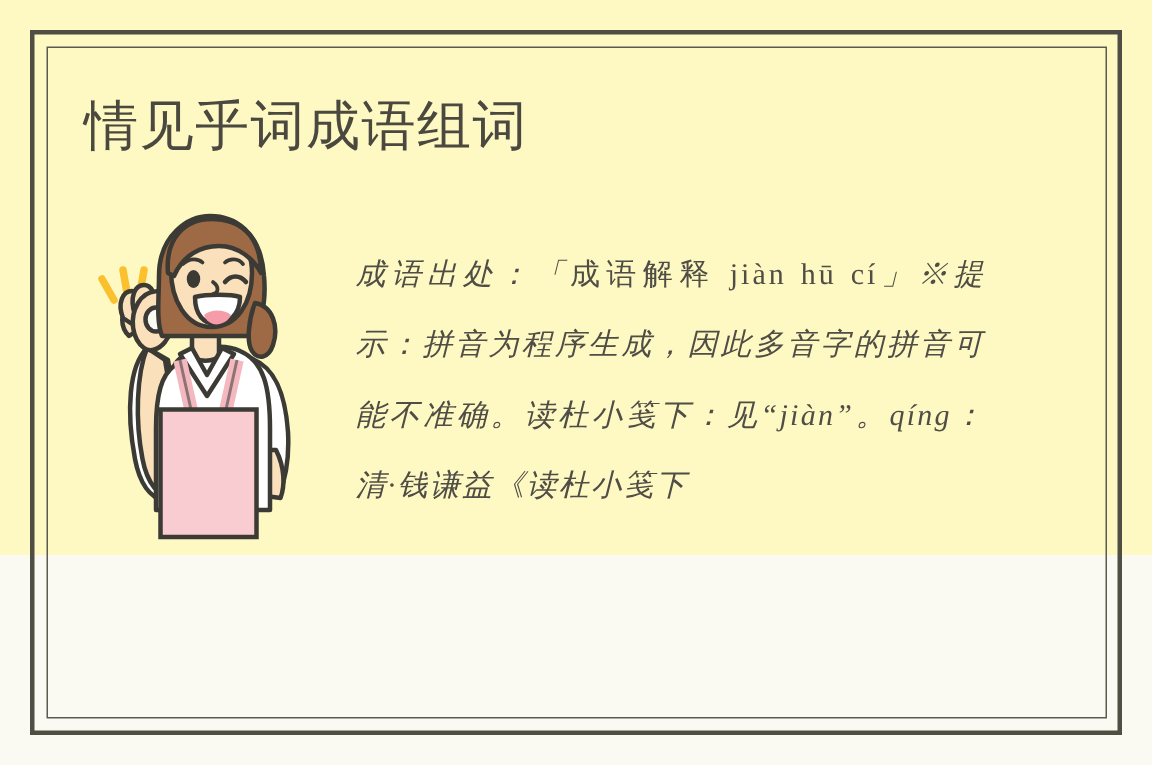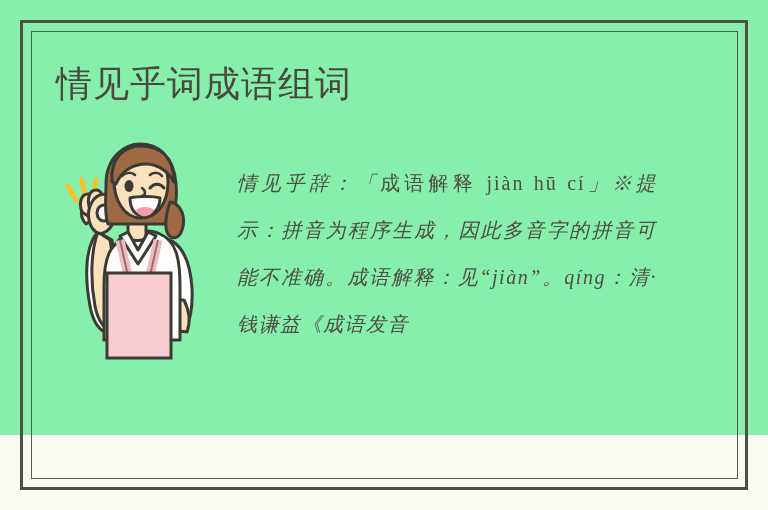--- a/index.html
+++ b/index.html
@@ -9,22 +9,22 @@
   body {
     width: 768px;
     height: 510px;
     background: #fbfaf2;
     font-family: "Liberation Sans", sans-serif;
     overflow: hidden;
   }
   .page {
     position: relative;
     width: 768px;
-    height: 435px;
-    background: #86efac;
+    height: 370px;
+    background: #fef9c3;
     box-sizing: border-box;
   }
   
   .frame-outer {
     position: absolute;
     left: 20px;
     top: 20px;
     width: 728px;
     height: 470px;
     border: 3px solid #4f4e43;
@@ -163,17 +163,17 @@
         <path d="M90 48 C94 43 100 43 104 48" stroke="#3b3a35" stroke-width="3" fill="none" stroke-linecap="round"></path>
 
         <path d="M82 48 C86 51 86 55 82 56" stroke="#3b3a35" stroke-width="2.5" fill="none" stroke-linecap="round"></path>
 
         <path d="M70 58 C78 56 94 56 100 58 C100 70 92 76 84 76 C76 76 70 70 70 58 Z" fill="#ffffff" stroke="#3b3a35" stroke-width="3" stroke-linejoin="round"></path>
         <path d="M76 70 C80 66 90 66 94 70 C92 75 86 77 82 76 C79 75 77 73 76 70 Z" fill="#f59ca8"></path>
       </svg>
     </div>
 
     <div class="body-text">
-      <span>情见乎辞：</span><span>「</span><span class="py">成语解释 jiàn hū cí</span><span>」</span><span>※</span><span>提示：</span><span>拼音为程序生成，因此多音字的拼音可能不准确。</span><span>成语解释：</span><span>见“jiàn”。</span><span>qíng：</span><span>清·钱谦益《成语发音</span>
+      <span>成语出处：</span><span>「</span><span class="py">成语解释 jiàn hū cí</span><span>」</span><span>※</span><span>提示：</span><span>拼音为程序生成，因此多音字的拼音可能不准确。</span><span>读杜小笺下：</span><span>见“jiàn”。</span><span>qíng：</span><span>清·钱谦益《读杜小笺下</span>
     </div>
 
   </div>
 </div>
 
 </body></html>

